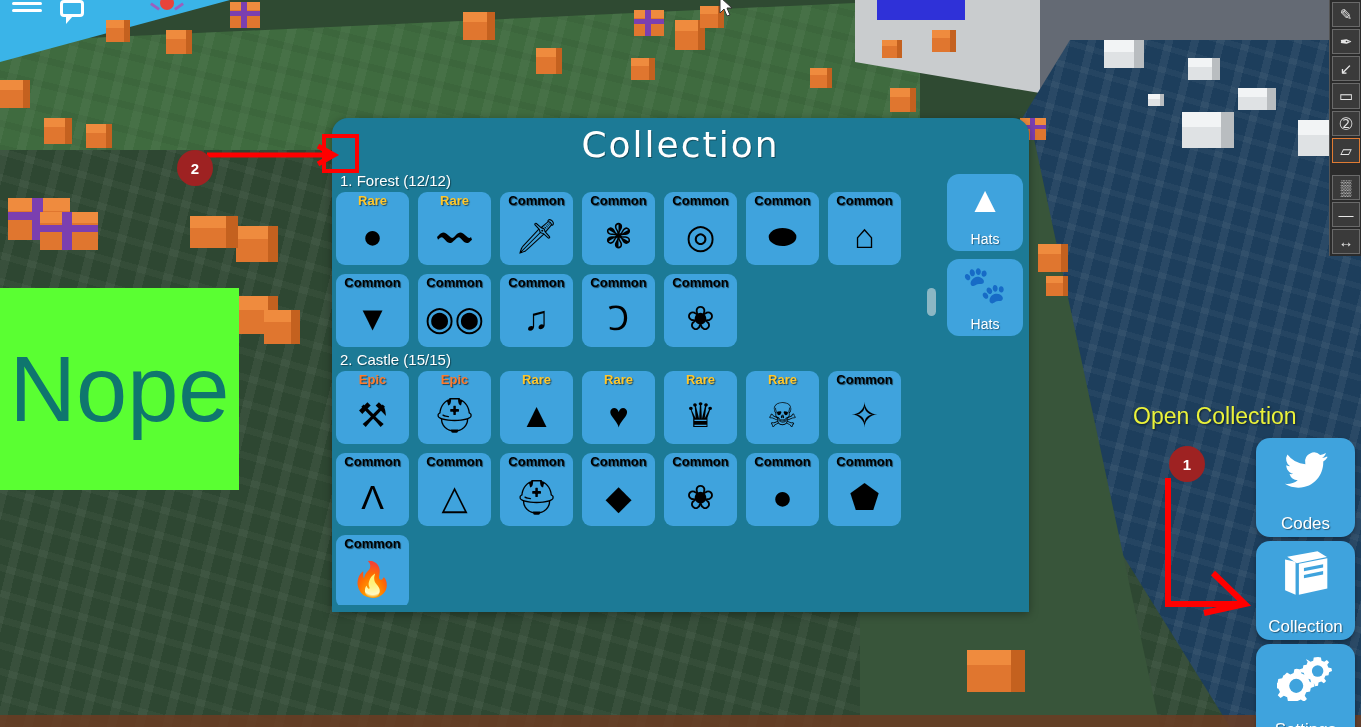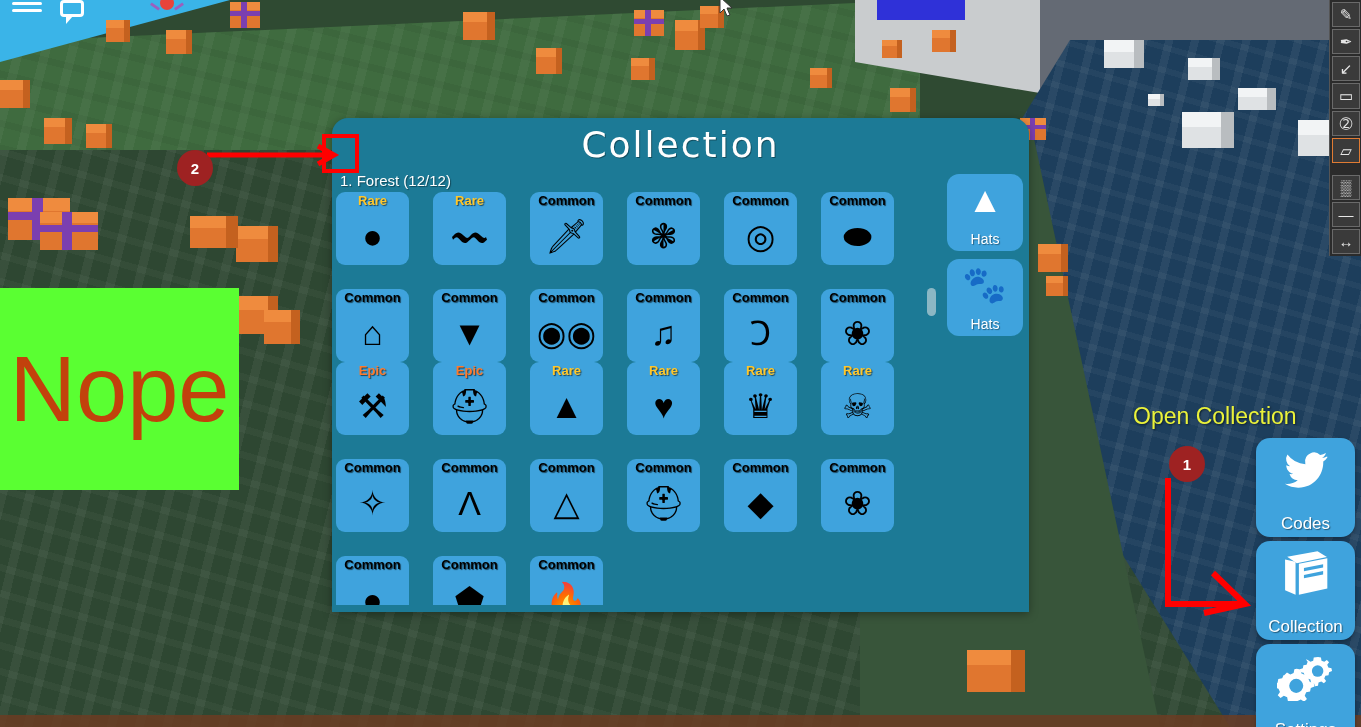--- a/index.html
+++ b/index.html
@@ -109,21 +109,21 @@
   }
   #collection-scroll{
     position:absolute; left:0; top:50px; width:600px; bottom:7px;
     padding:0 0 0 4px; overflow:hidden;
   }
   .section-head{
     color:#fff; font-size:15px; margin:4px 0 3px 4px;
     font-family:"Liberation Sans", sans-serif;
     text-shadow:1px 1px 1px rgba(0,0,0,.4);
   }
-  .grid{ display:flex; flex-wrap:wrap; gap:24px; width:590px; }
+  .grid{ display:flex; flex-wrap:wrap; gap:9px; width:590px; }
   .tile{
     width:73px; height:73px; border-radius:9px; background:#3fa3dd;
     position:relative; overflow:hidden;
   }
   .tile .rarity{
     position:absolute; left:0; right:0; top:2px; text-align:center;
     font-size:13px; font-weight:700; line-height:14px;
     text-shadow:1px 1px 1px rgba(0,0,0,.6);
     font-family:"Liberation Sans", sans-serif;
   }
@@ -210,21 +210,21 @@
     text-shadow:1px 1px 2px rgba(0,0,0,.5);
     white-space:nowrap;
   }
   #anno-text-2{ left:24px; top:193px; }
   #anno-text-1{ left:1133px; top:403px; }
   .nope-box{
     position:absolute; left:0px; top:288px; width:239px; height:202px;
     background:#5aff32; display:flex; align-items:center; justify-content:center;
   }
   .nope-box span{
-    color:#c2410c; font-size:92px; font-family:"Liberation Sans", sans-serif;
+    color:#0f766e; font-size:92px; font-family:"Liberation Sans", sans-serif;
   }
   svg.anno-svg{ position:absolute; left:0; top:0; width:1361px; height:727px; pointer-events:none; }
 
   
   #editor-toolbar{
     position:absolute; right:0; top:0; width:32px; height:256px;
     background:#2b2b2b; border-left:1px solid #555;
     padding:2px; display:flex; flex-direction:column; gap:2px;
   }
   .tool{
@@ -449,20 +449,21 @@
           </div>
           <div class="tile">
             <div class="rarity r-Common">Common</div>
             <div class="art">Ↄ</div>
           </div>
           <div class="tile">
             <div class="rarity r-Common">Common</div>
             <div class="art">❀</div>
           </div>
         </div>
+        <div class="section-head">2. Castle (15/15)</div>
         <div class="grid">
           <div class="tile">
             <div class="rarity r-Epic">Epic</div>
             <div class="art">⚒</div>
           </div>
           <div class="tile">
             <div class="rarity r-Epic">Epic</div>
             <div class="art">⛑</div>
           </div>
           <div class="tile">

